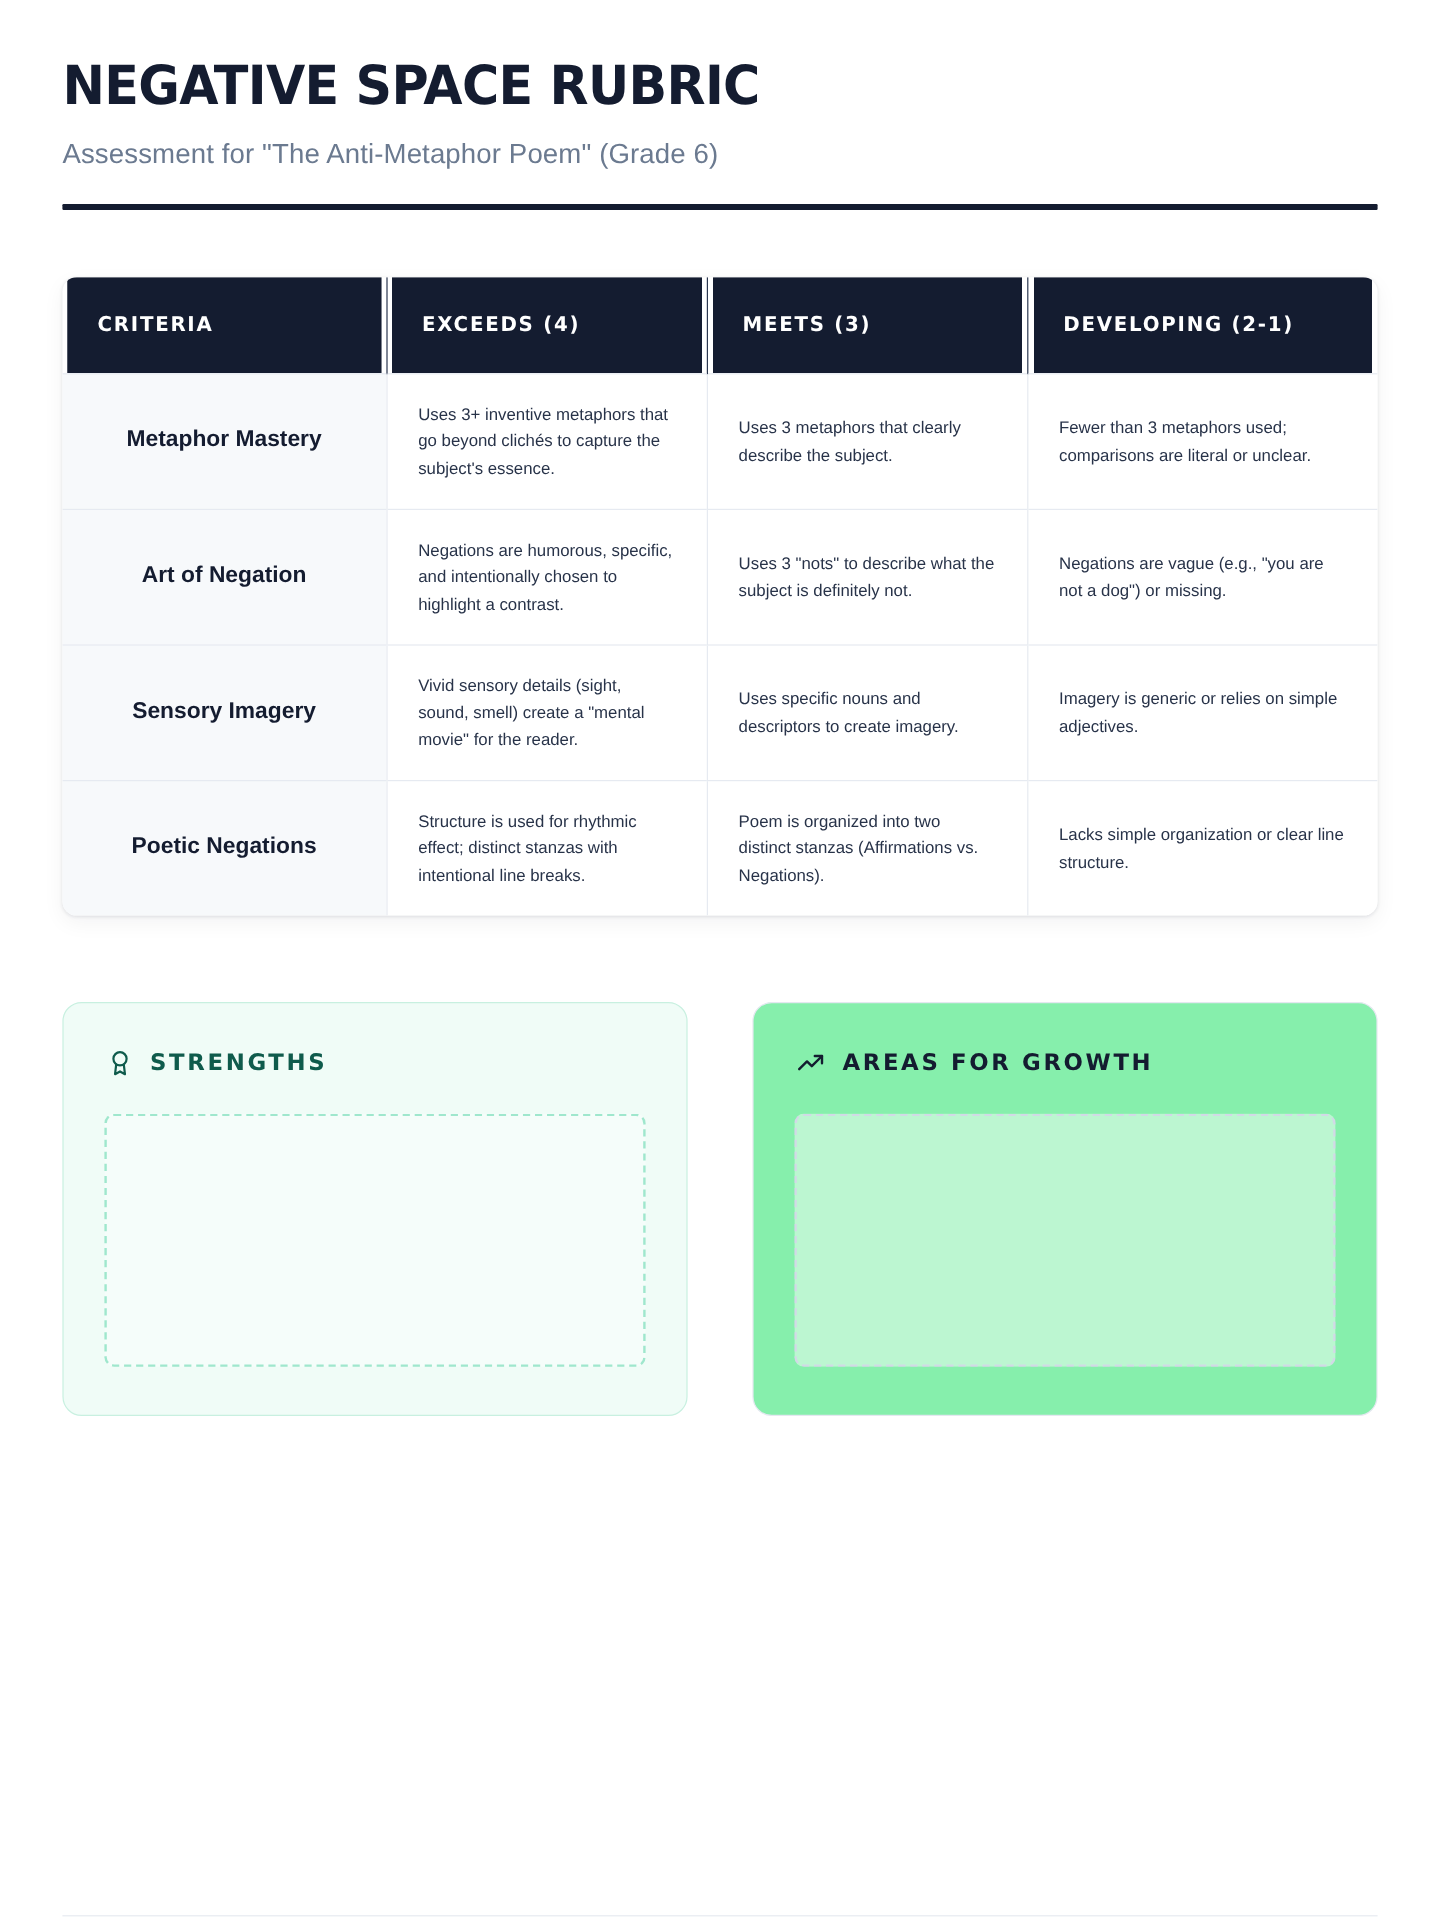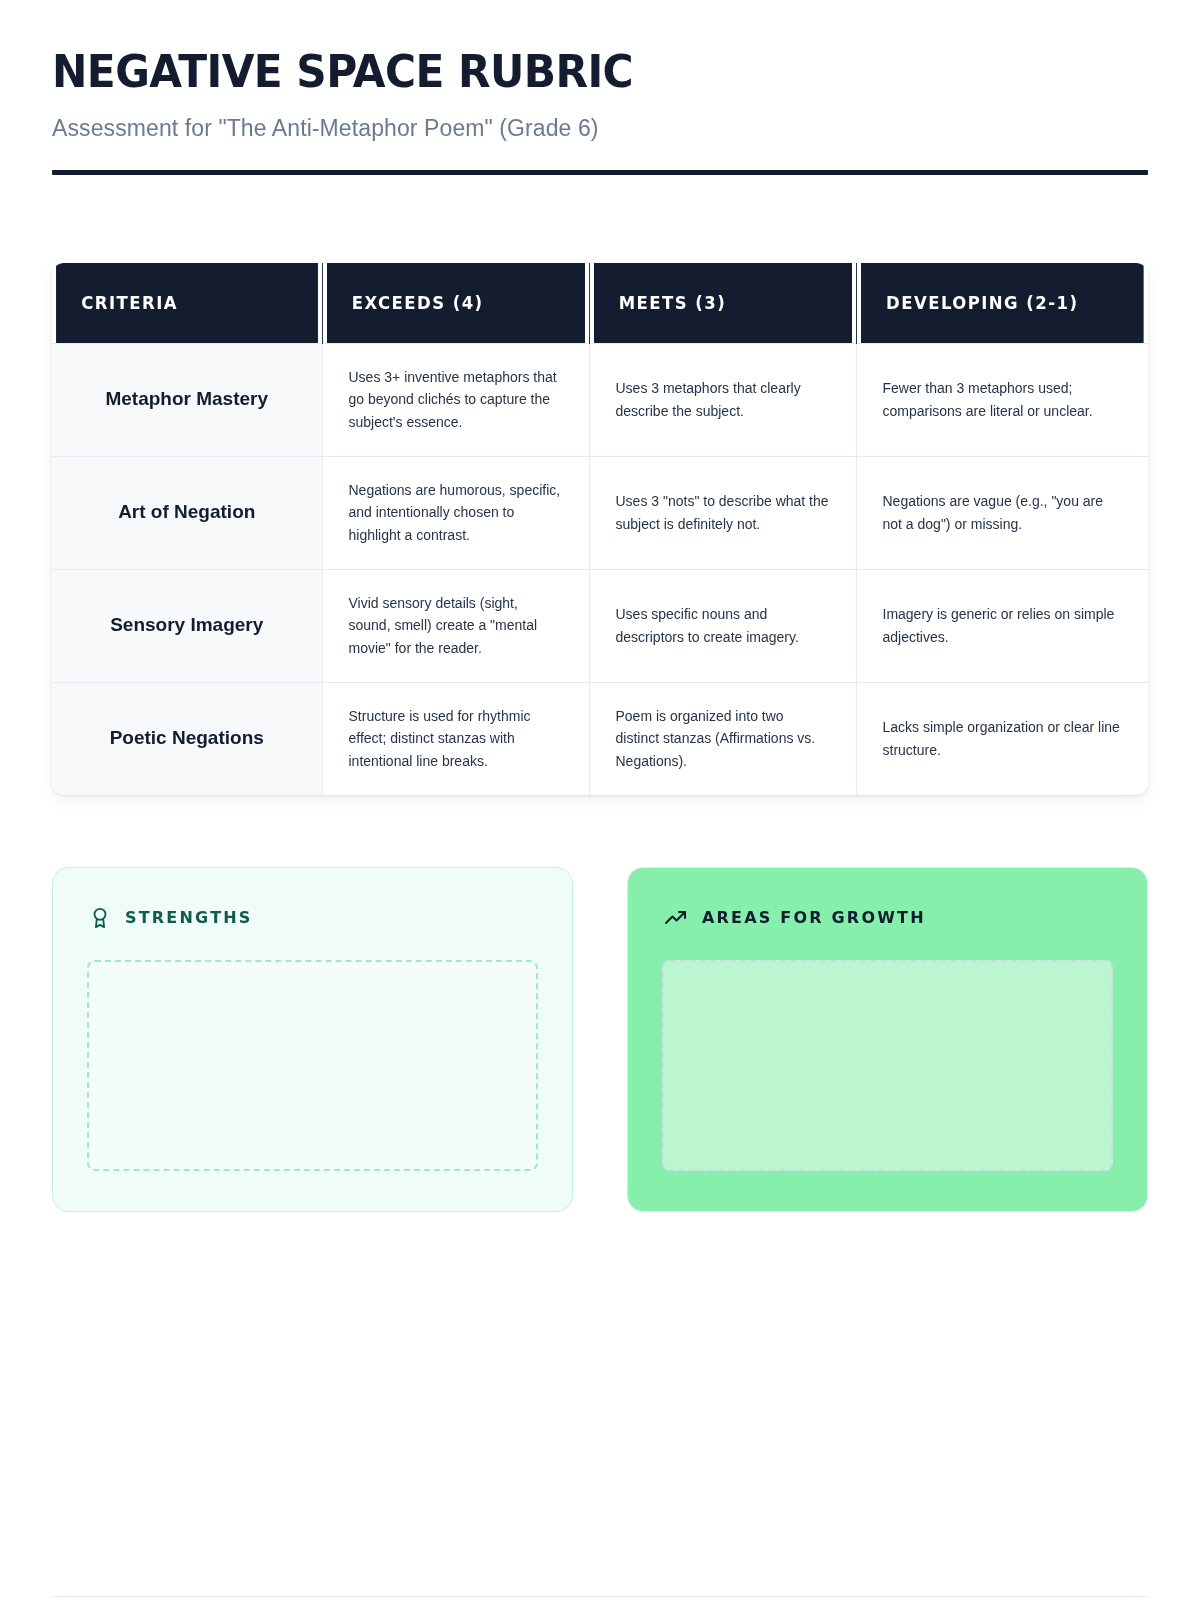--- a/index.html
+++ b/index.html
@@ -49,21 +49,21 @@
 
   .title-rule {
     margin-top: 27px;
     height: 5px;
     background: #141c30;
     border-radius: 1px;
   }
 
   
   .rubric-table {
-    margin-top: 88px;
+    margin-top: 56px;
     width: 1096px;
     border-radius: 12px;
     overflow: hidden;
     box-shadow: 0 1px 3px rgba(20, 28, 48, 0.10), 0 6px 18px rgba(20, 28, 48, 0.05);
     border-collapse: collapse;
     table-layout: fixed;
   }
 
   .rubric-table thead th {
     background: #141c30;
@@ -134,21 +134,21 @@
 
   .card-head {
     display: flex;
     align-items: center;
     gap: 14px;
     padding: 8px 0 6px 2px;
   }
 
   .card-head-label {
     font-family: "DejaVu Sans", "Liberation Sans", sans-serif;
-    font-size: 16px;
+    font-size: 19px;
     font-weight: 700;
     letter-spacing: 2.2px;
     text-transform: uppercase;
   }
   .card-strengths .card-head-label { color: #0f5b4c; }
   .card-growth    .card-head-label { color: #141c30; }
 
   .card-icon { display: flex; align-items: center; justify-content: center; }
   .card-strengths .card-icon svg { stroke: #0f5b4c; }
   .card-growth    .card-icon svg { stroke: #141c30; }

